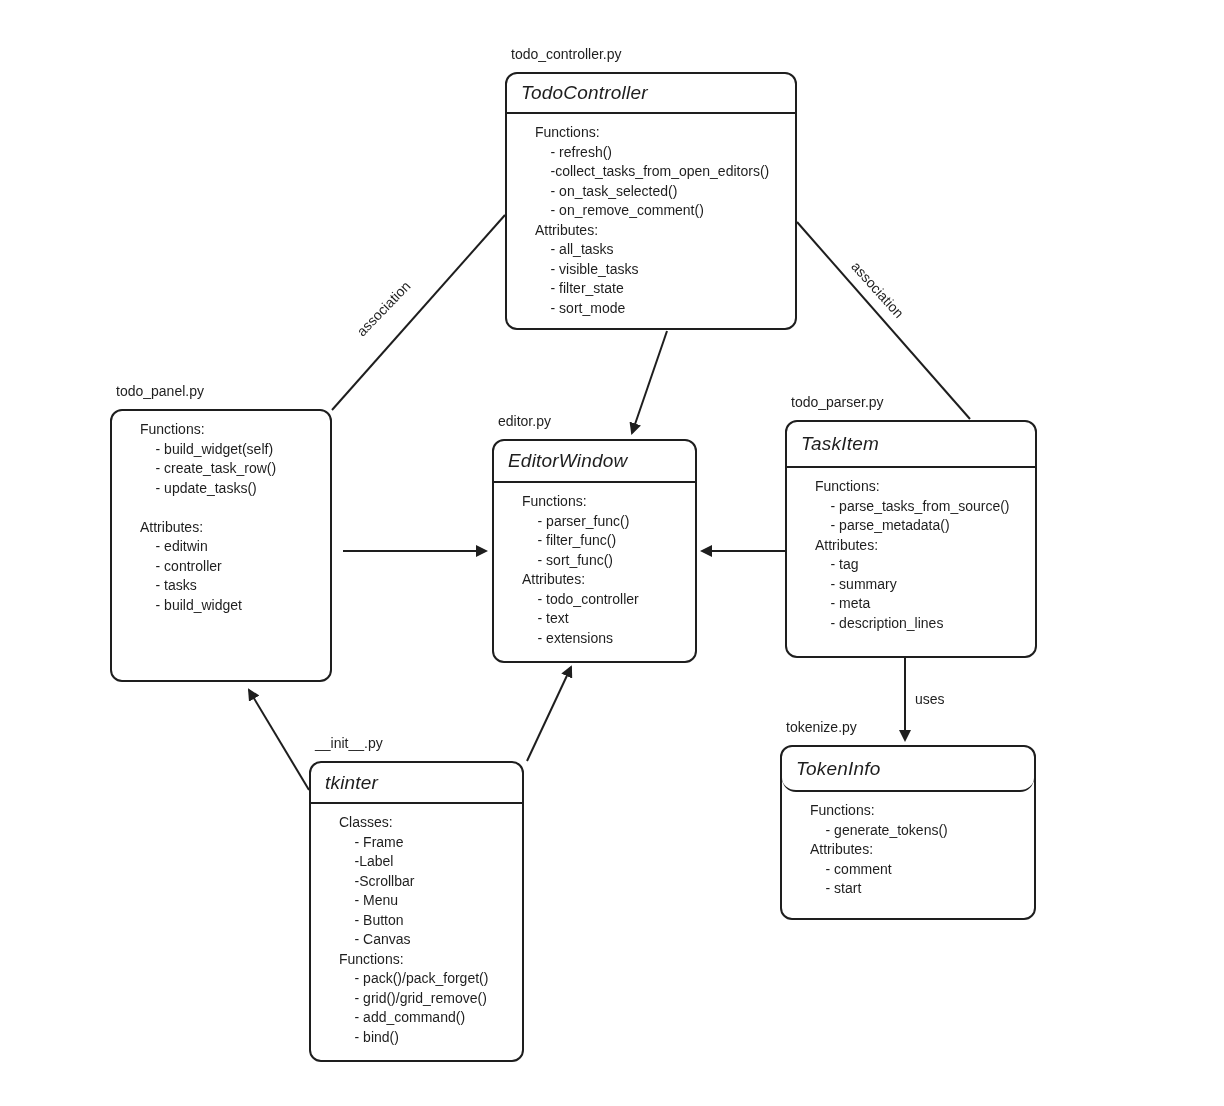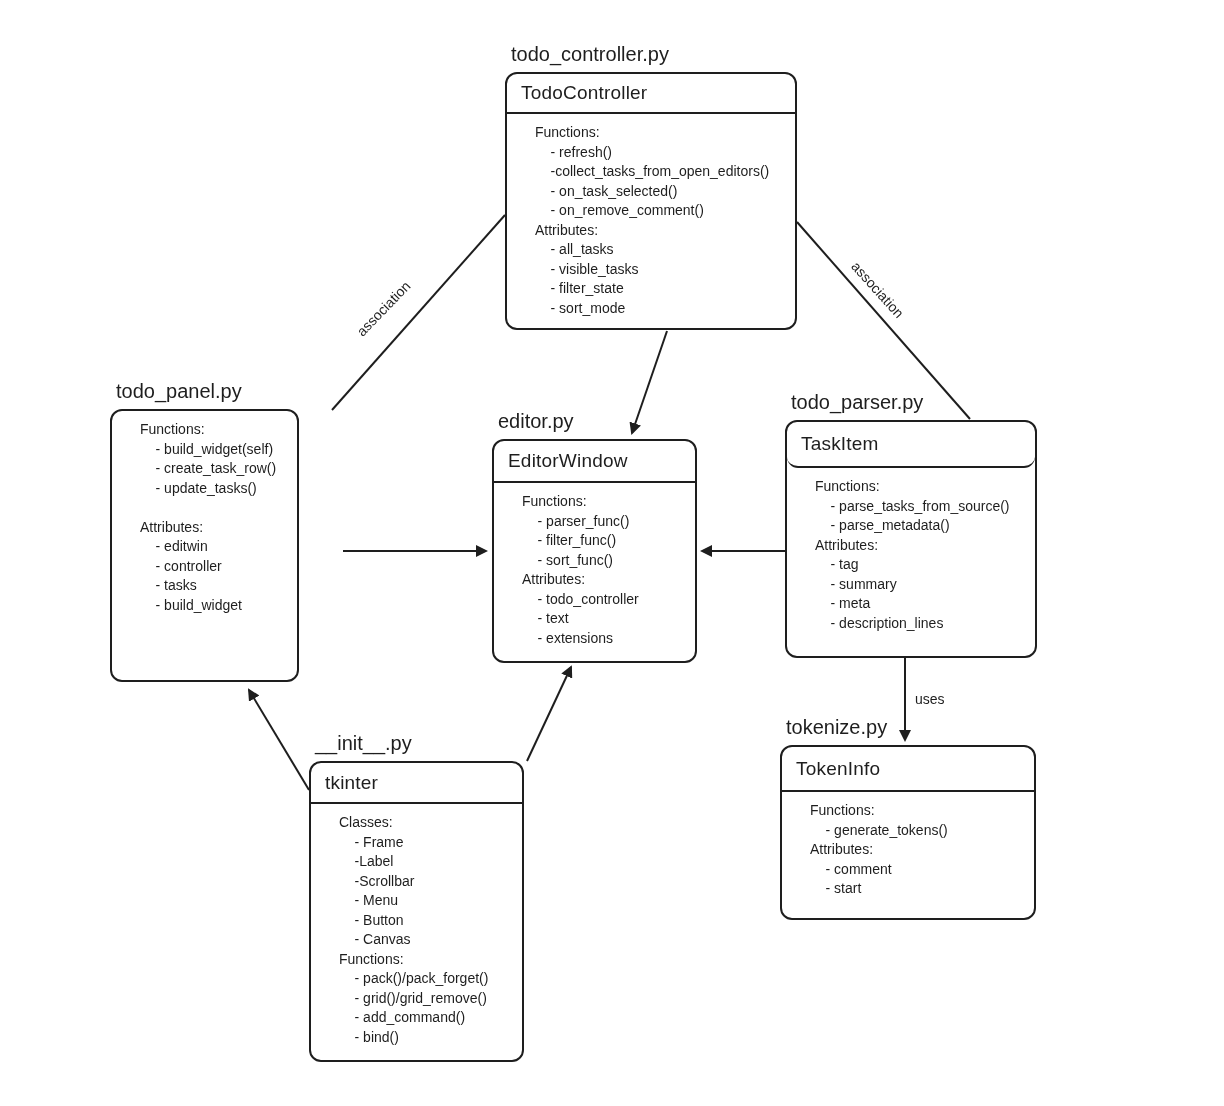--- a/index.html
+++ b/index.html
@@ -31,73 +31,74 @@
     font-size: 14px;
     fill: #1e1e1e;
   }
   .node {
     position: absolute;
   }
   .file-label {
     height: 20px;
     margin-bottom: 8px;
     padding-left: 6px;
-    font-size: 20px;
+    font-size: 14px;
     line-height: 20px;
     color: #1e1e1e;
     white-space: pre;
   }
   .box {
     box-sizing: border-box;
     background: #ffffff;
     border: 2px solid #1e1e1e;
     border-radius: 12px;
     width: 100%;
   }
   .box-title {
     display: flex;
     align-items: center;
     padding: 0 14px;
     border-bottom: 2px solid #1e1e1e;
     font-size: 19px;
     letter-spacing: 0.2px;
+    font-style: italic;
   }
   .box-body {
     padding: 9px 12px 0 28px;
     font-size: 14px;
   }
   .ln {
     white-space: pre;
     line-height: 19.5px;
     min-height: 19.5px;
   }
   
   #n-controller { left: 505px; top: 44px;  width: 292px; }
   #n-controller .box { height: 258px; }
   #n-controller .box-title { height: 38px; }
 
-  #n-panel { left: 110px; top: 381px; width: 189px; }
+  #n-panel { left: 110px; top: 381px; width: 222px; }
   #n-panel .box { height: 273px; }
   #n-panel .box-title { height: 43px; }
 
   #n-editor { left: 492px; top: 411px; width: 205px; }
   #n-editor .box { height: 224px; }
   #n-editor .box-title { height: 40px; }
 
   #n-task { left: 785px; top: 392px; width: 252px; }
   #n-task .box { height: 238px; }
-  #n-task .box-title { height: 44px; border-radius: 11px; }
+  #n-task .box-title { height: 44px; }
 
   #n-tkinter { left: 309px; top: 733px; width: 215px; }
   #n-tkinter .box { height: 301px; }
   #n-tkinter .box-title { height: 39px; }
 
   #n-token { left: 780px; top: 717px; width: 256px; }
   #n-token .box { height: 175px; }
-  #n-token .box-title { height: 43px; }
+  #n-token .box-title { height: 43px; border-radius: 14px; }
 </style>
 </head>
 <body>
 
 <div id="canvas">
 
   <svg class="edges" width="1224" height="1106" viewBox="0 0 1224 1106">
     <defs>
       <marker id="arrow" markerWidth="6" markerHeight="6" refX="5" refY="3" orient="auto" markerUnits="strokeWidth">
         <path d="M0,0 L6,3 L0,6 z" fill="#1e1e1e"></path>

